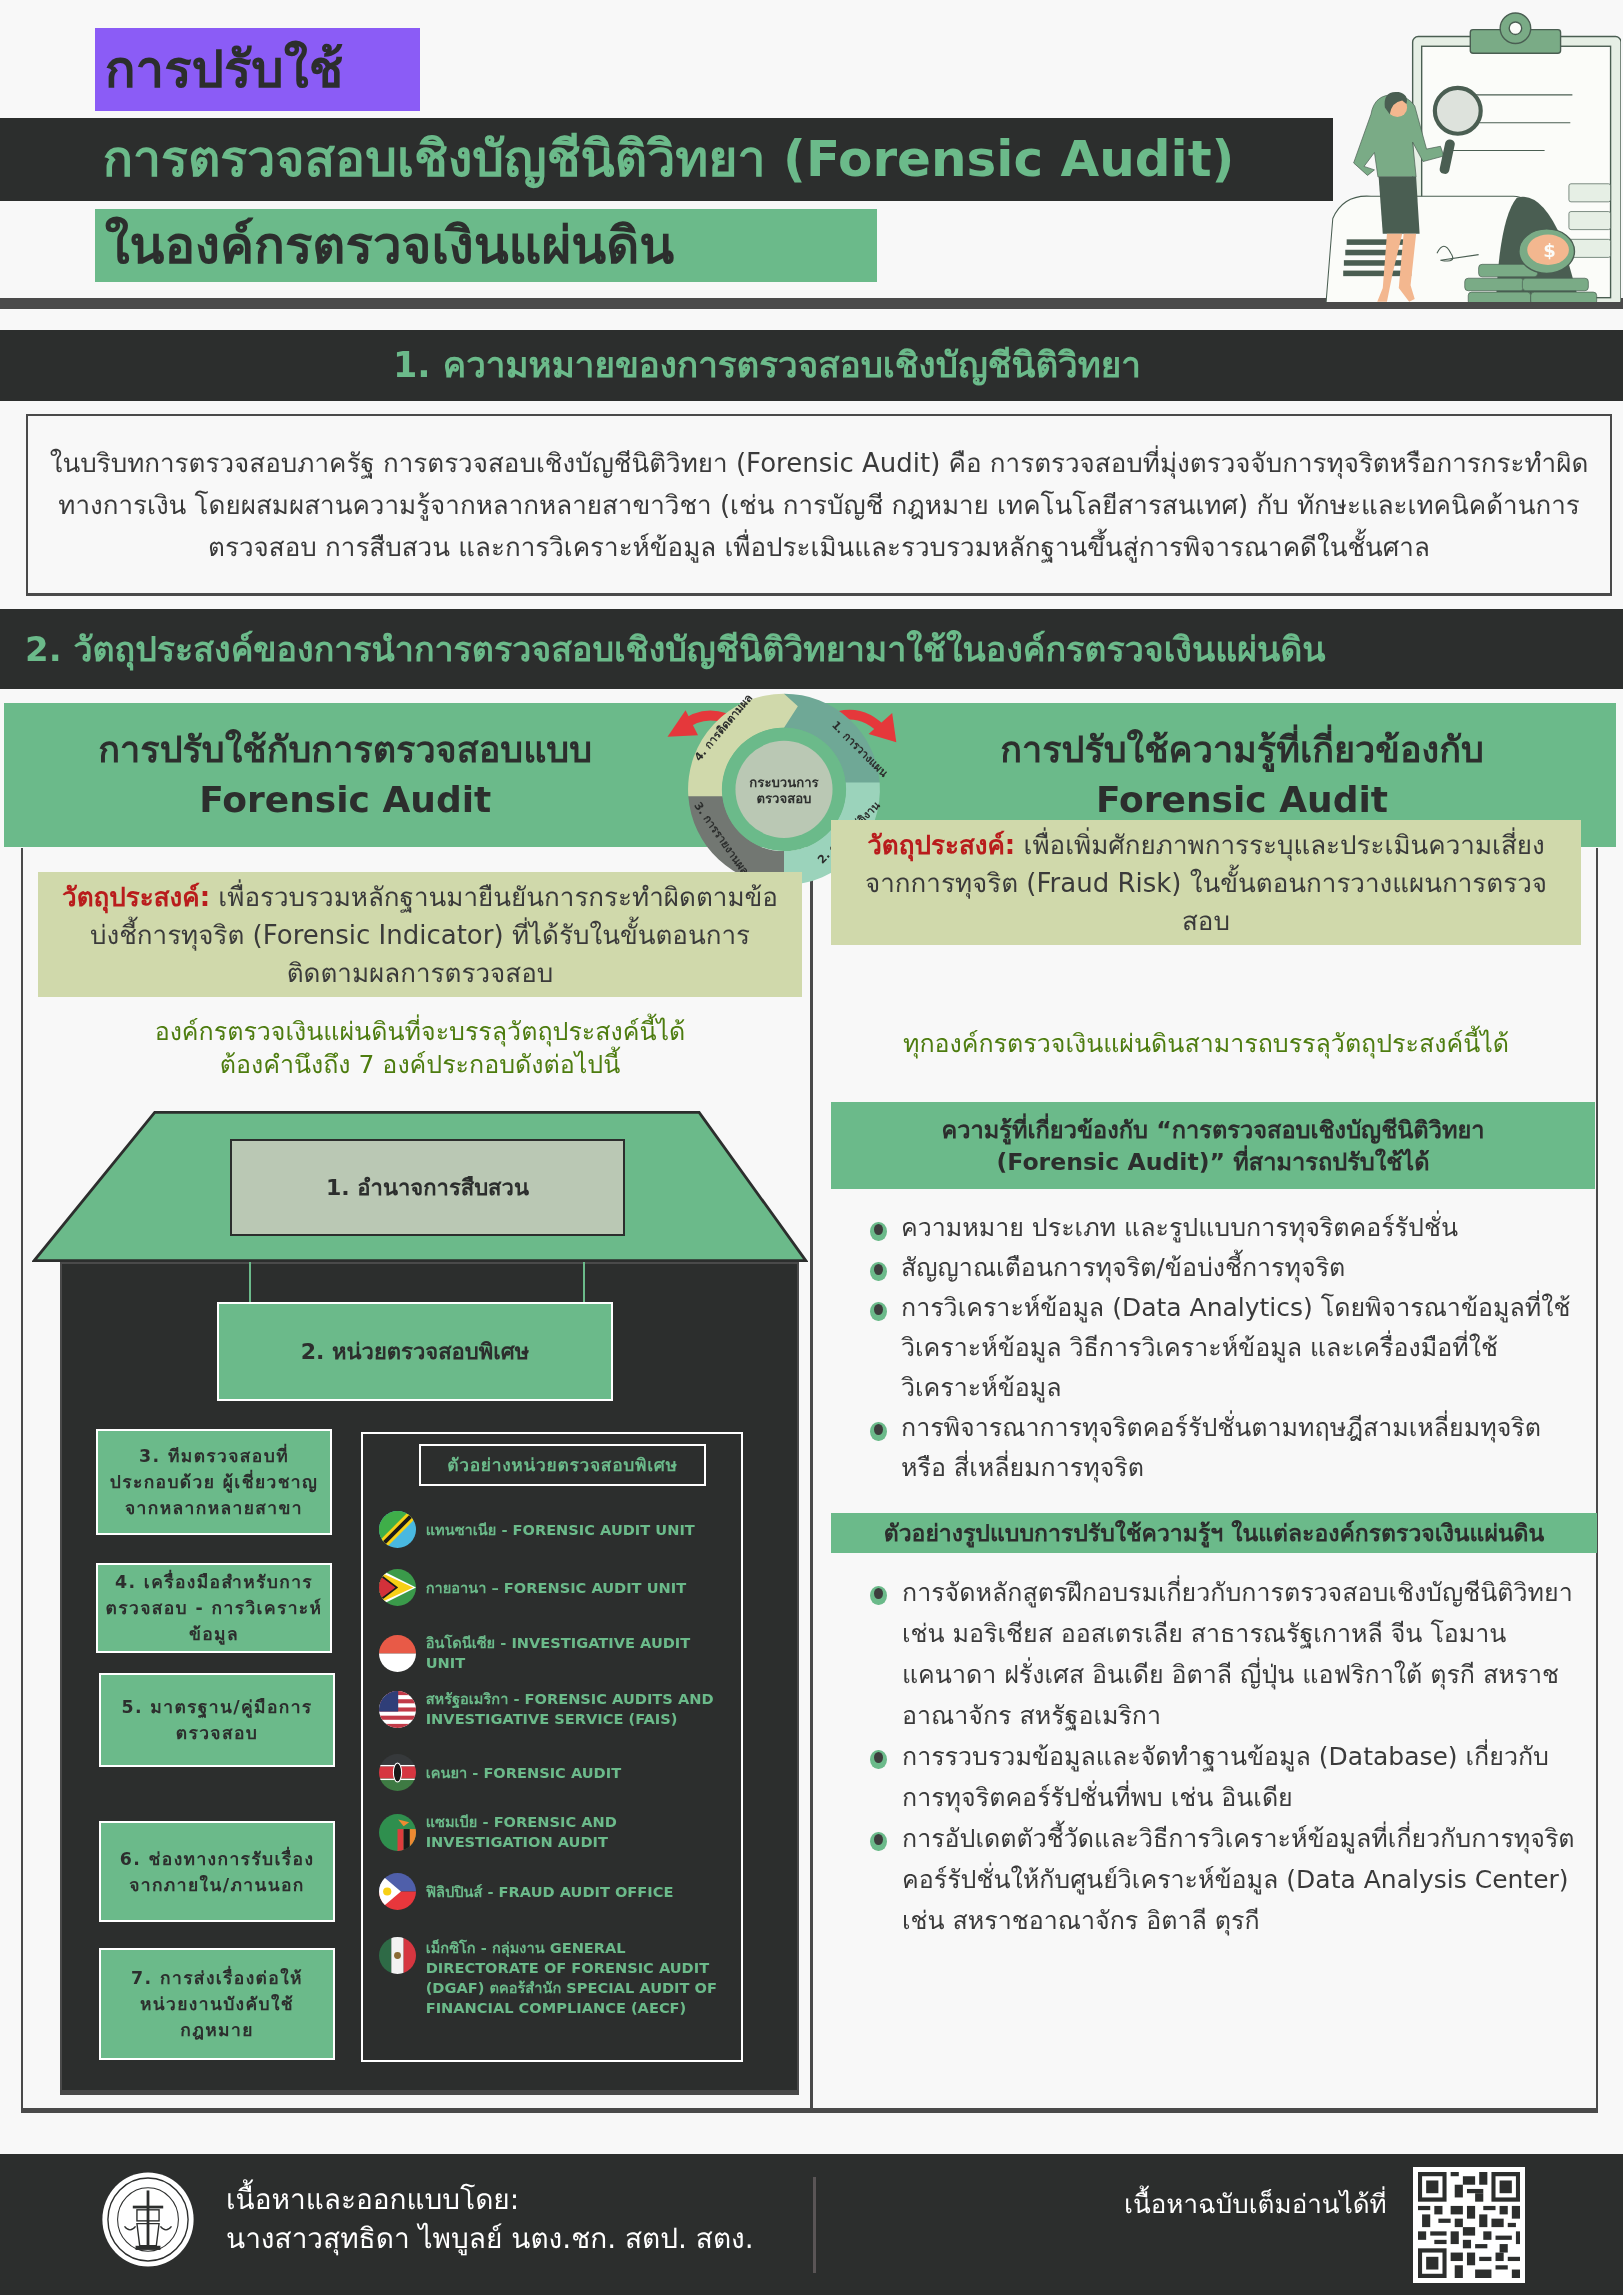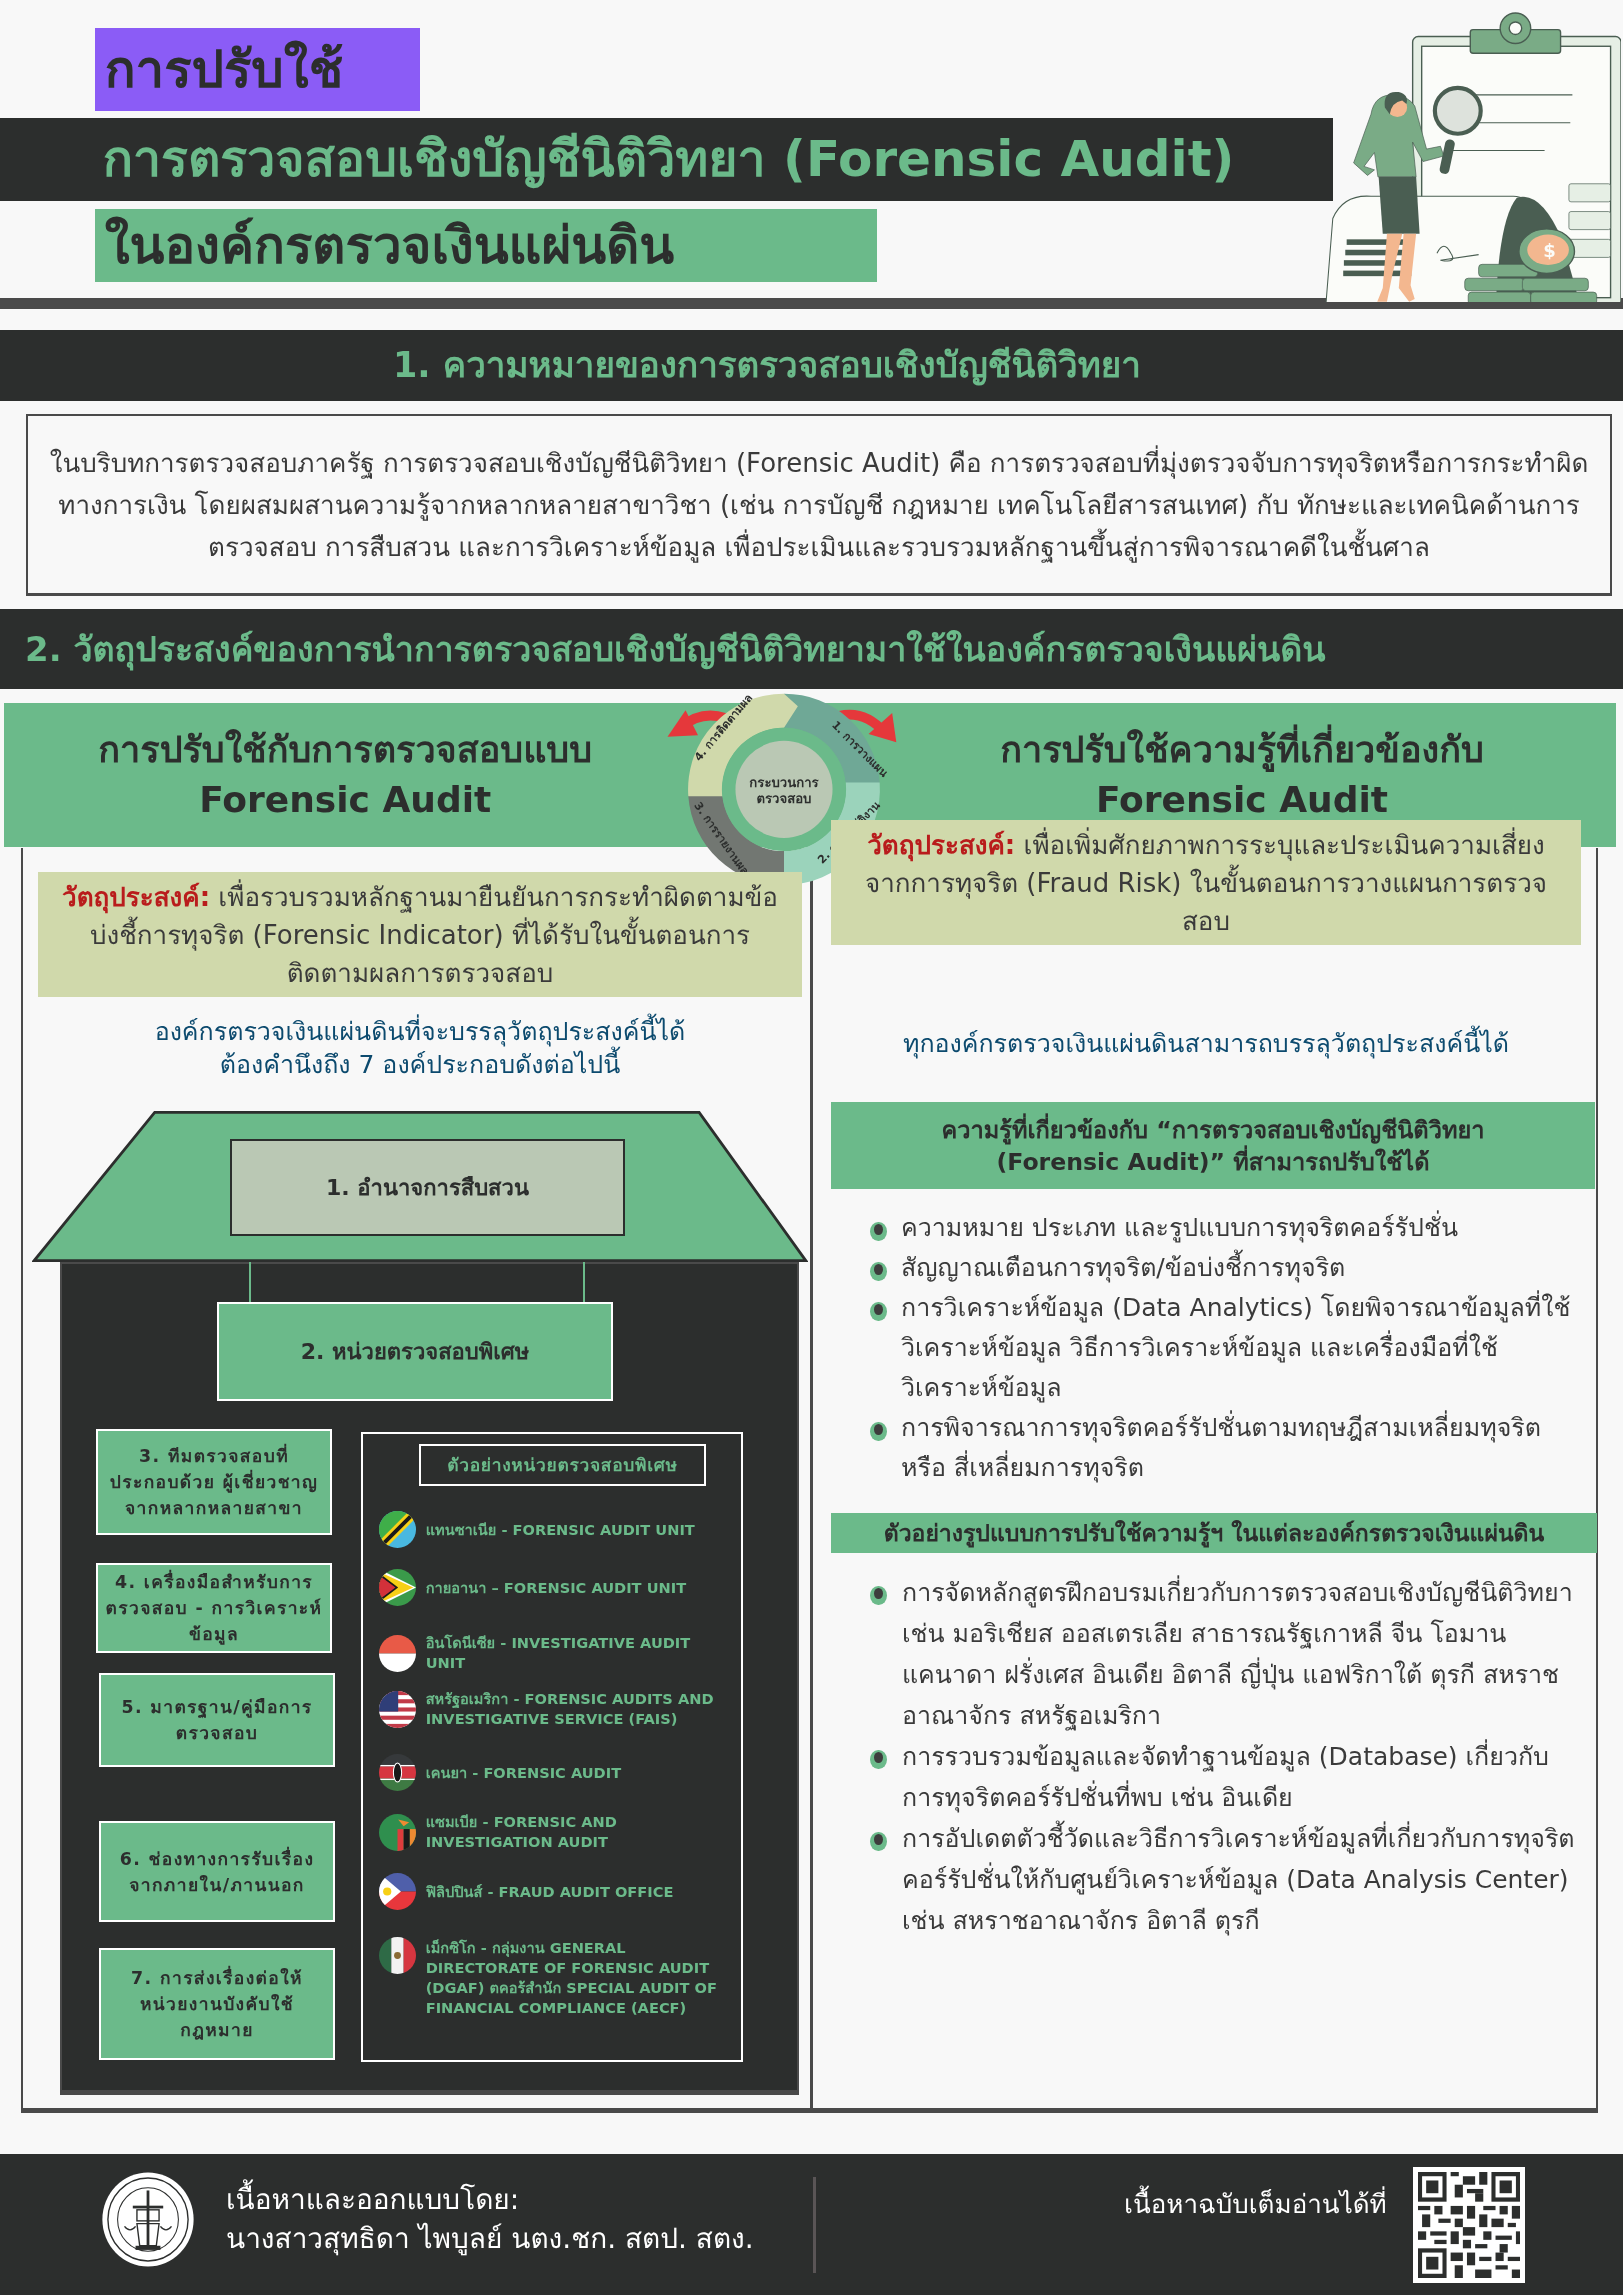--- a/index.html
+++ b/index.html
@@ -33,21 +33,21 @@
   .col-frame { top: 848px; height: 1265px; border: 2.1px solid #4a4a4a; border-top: none; border-bottom: 5.6px solid #4a4a4a; }
   .col-left-frame { left: 21px; width: 792px; border-right: 3.5px solid #4a4a4a; }
   .col-right-frame { left: 811px; width: 787px; border-left: none; }
 
   .obj-box { background: #d0d9ab; color: #3a3a3a; font-size: 26px; line-height: 38px; text-align: center;
              display: flex; align-items: center; justify-content: center; }
   .obj-box b { font-weight: bold; color: #b91c1c; }
   .obj-left { left: 38px; top: 872px; width: 764px; height: 125px; padding: 0 14px; }
   .obj-right { left: 831px; top: 820px; width: 750px; height: 125px; padding: 0 28px; }
 
-  .mid-text { font-size: 25px; line-height: 33px; color: #0c4a6e; text-align: center; }
+  .mid-text { font-size: 25px; line-height: 33px; color: #4d7c0f; text-align: center; }
   .mid-left { left: 38px; top: 1015px; width: 764px; }
   .mid-right { left: 831px; top: 1027px; width: 750px; }
 
   
   .roof { left: 32px; top: 1111px; width: 776px; height: 151px; }
   .house-body { left: 60px; top: 1262px; width: 739px; height: 833px; background: #2c2e2d; border: 2.1px solid #4a4a4a; border-bottom: 5.6px solid #4a4a4a; }
   .box1 { left: 230px; top: 1139px; width: 395px; height: 97px; background: #bac8b4; border: 2.8px solid #2c2e2d;
           display: flex; align-items: center; justify-content: center; font-size: 22px; font-weight: bold; color: #2c2e2d; }
   .hang { width: 2.1px; background: #6bba8a; }
   .box2 { left: 217px; top: 1302px; width: 396px; height: 99px; background: #6bba8a; border: 2.8px solid #ffffff;

